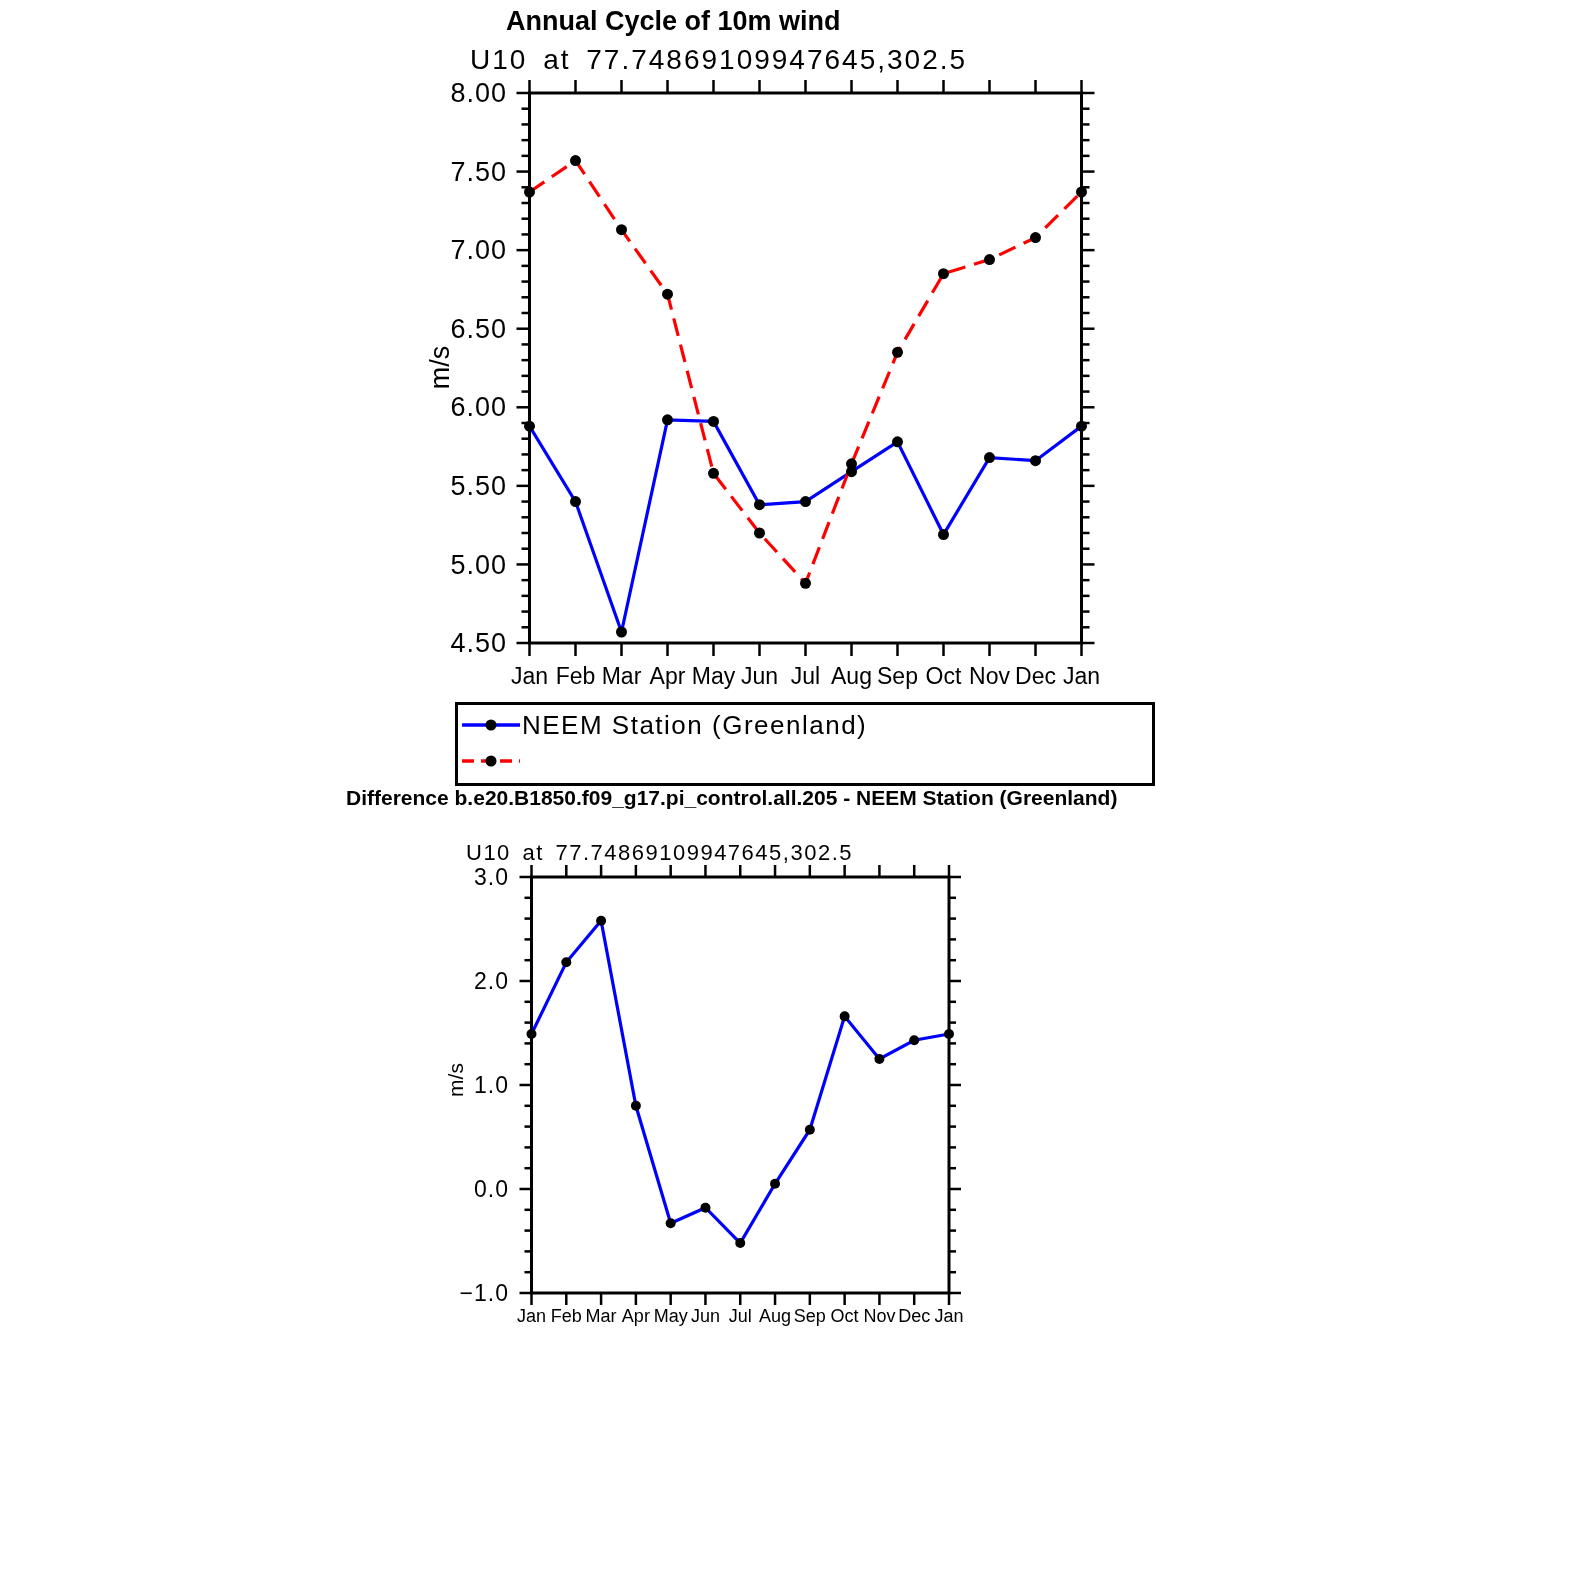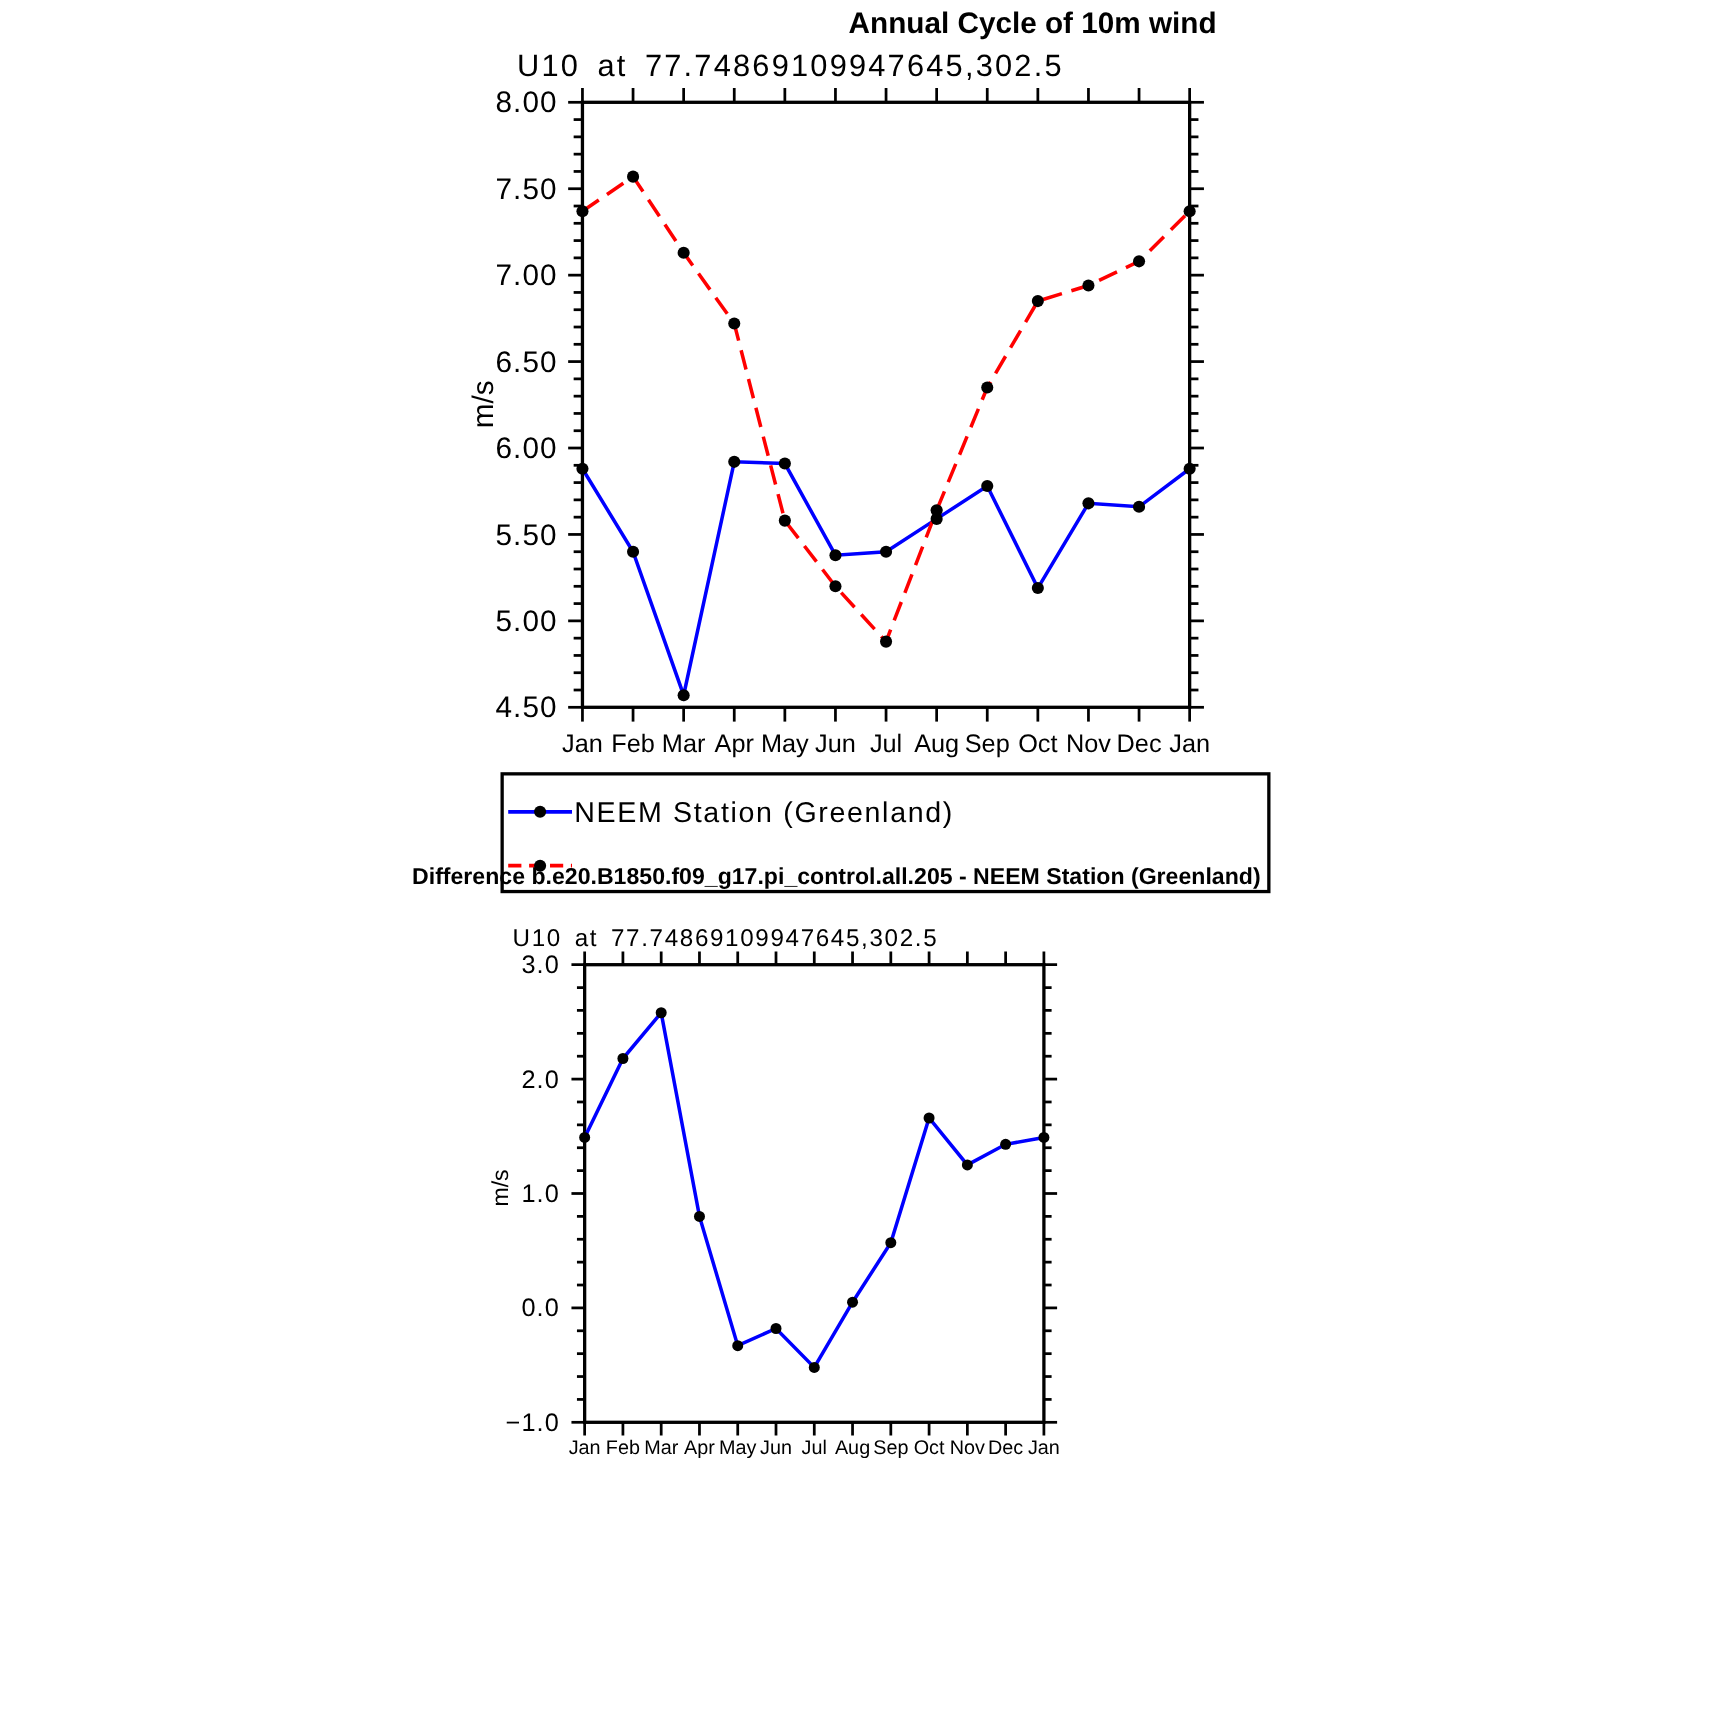--- a/index.html
+++ b/index.html
@@ -1,29 +1,29 @@
 <!DOCTYPE html>
 <html><head>
 <meta charset="utf-8">
 <style>
   html,body{margin:0;padding:0;background:#ffffff;}
   .page{position:relative;width:1574px;height:1574px;background:#ffffff;
         font-family:"Liberation Sans",sans-serif;color:#000;overflow:hidden;}
-  .title{position:absolute;text-align:right;font-weight:bold;white-space:nowrap;}
+  .title{position:absolute;text-align:left;font-weight:bold;white-space:nowrap;}
   .top-title{left:506px;top:6px;width:600px;font-size:27px;}
   .subtitle{position:absolute;text-align:left;font-weight:normal;white-space:nowrap;}
   .top-subtitle{left:470px;top:44px;width:600px;font-size:28px;letter-spacing:2px;word-spacing:6px;}
   .ylabel{position:absolute;text-align:center;transform:rotate(-90deg);transform-origin:center center;white-space:nowrap;}
   .top-ylabel{left:410px;top:352px;width:60px;font-size:27px;}
   .plot{position:absolute;left:0;}
   #plot0{top:0;}
   #plot1{top:860px;}
   .legend{position:absolute;left:455px;top:702px;width:700px;border:3px solid #000;
           background:#ffffff;padding:2px 0 4px 2px;box-sizing:border-box;}
-  .legend-row{display:flex;align-items:center;height:36px;margin-top:13px;}
+  .legend-row{display:flex;align-items:center;height:36px;}
   .legend-sample{flex:0 0 62px;width:62px;height:30px;}
   .legend-label{font-size:26px;letter-spacing:1.5px;white-space:nowrap;}
   .bottom-title{left:346px;top:786px;width:800px;font-size:21px;}
   .bottom-subtitle{left:466px;top:840px;width:500px;font-size:22px;letter-spacing:1.5px;word-spacing:4px;}
   .bottom-ylabel{left:426px;top:1068px;width:60px;font-size:21px;}
 </style>
 </head>
 <body>
 
 <div class="page">

